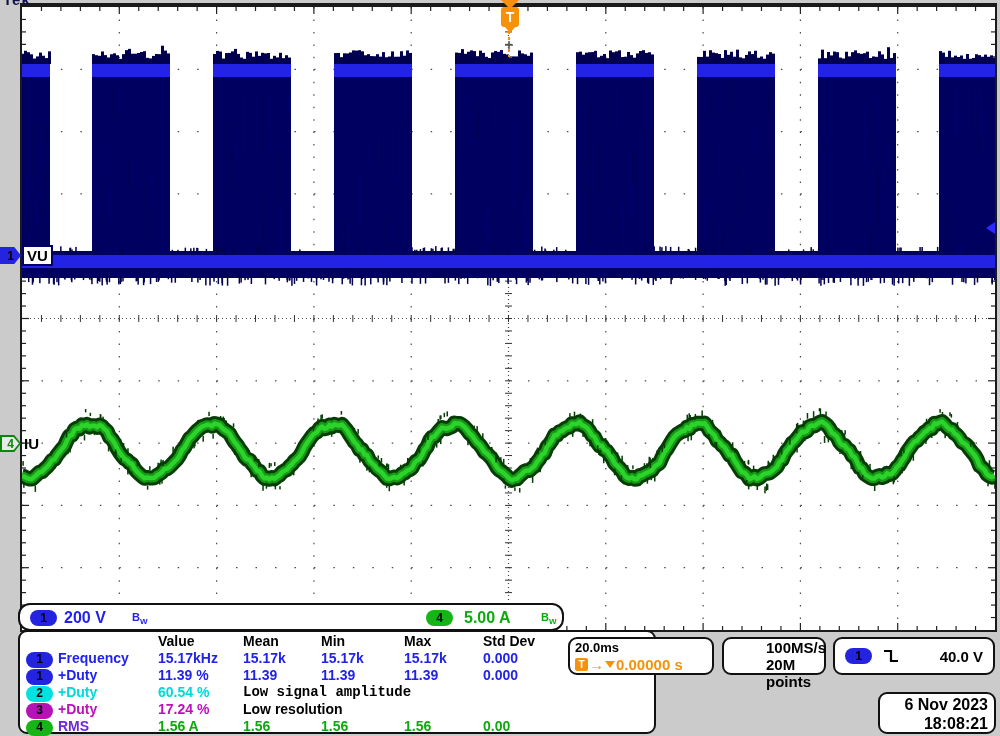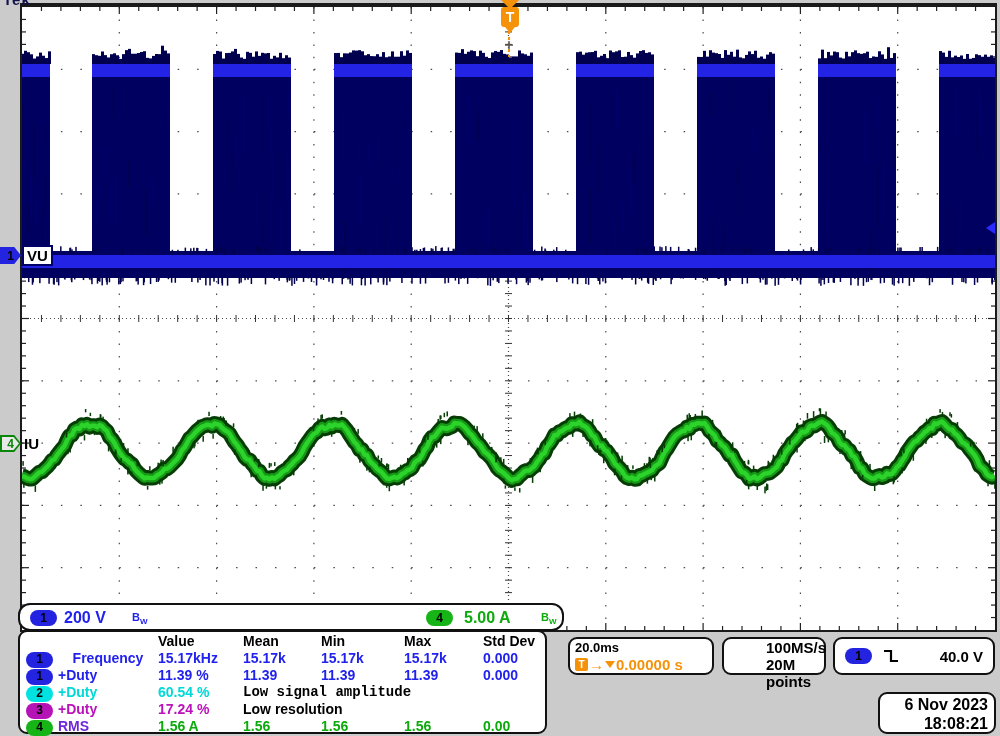--- a/index.html
+++ b/index.html
@@ -72,21 +72,21 @@
   .bdg-blue { background:#2323e0; }
   .bdg-cyan { background:#00e2e2; }
   .bdg-magenta { background:#b513b5; }
   .bdg-green { background:#17b417; }
   #ch1-scale { position:absolute; left:44px; top:4px; color:#2222ee; font-size:16px; }
   #ch1-bw { position:absolute; left:112px; top:6px; color:#2222ee; }
   #ch4-badge-bar { left:406px; }
   #ch4-scale { position:absolute; left:444px; top:4px; color:#0caa0c; font-size:16px; }
   #ch4-bw { position:absolute; left:521px; top:6px; color:#0caa0c; }
   .bw { font-size:11px; } .bw sub { font-size:8px; }
-  #meas-box { left:18px; top:630px; width:529px; height:104px; padding:1px 0 0 6px; }
+  #meas-box { left:18px; top:630px; width:638px; height:104px; padding:1px 0 0 6px; }
   #meas-grid { display:grid; grid-template-columns:32px 100px 85px 78px 83px 79px auto; }
   #meas-grid .cell { font-size:14px; height:17px; line-height:17px; white-space:nowrap; }
   #meas-grid .hdr { color:#000; }
   #meas-grid .msg { grid-column:4 / span 4; color:#000; }
   #meas-grid .badge { margin-top:1px; }
   #horiz-box { left:568px; top:637px; width:146px; height:38px; padding:0 5px; }
   #horiz-scale { color:#000; font-size:13px; line-height:17px; }
   #horiz-trig { color:#f5920a; font-size:15px; line-height:17px; display:flex; align-items:center; }
   #t-icon {
     display:inline-flex; width:13px; height:13px; background:#f5920a; border-radius:2px;
@@ -1474,21 +1474,21 @@
 <div class="box" id="meas-box">
   <div id="meas-grid">
       <div class="cell hdr"></div>
       <div class="cell hdr"></div>
       <div class="cell hdr" style="color: rgb(0, 0, 0);">Value</div>
       <div class="cell hdr" style="color: rgb(0, 0, 0);">Mean</div>
       <div class="cell hdr" style="color: rgb(0, 0, 0);">Min</div>
       <div class="cell hdr" style="color: rgb(0, 0, 0);">Max</div>
       <div class="cell hdr" style="color: rgb(0, 0, 0);">Std Dev</div>
       <div class="cell"><span class="badge bdg-blue">1</span></div>
-      <div class="cell " style="color: rgb(34, 34, 238); text-align: center;">Frequency</div>
+      <div class="cell " style="color: rgb(34, 34, 238);">Frequency</div>
       <div class="cell " style="color: rgb(34, 34, 238);">15.17kHz</div>
       <div class="cell " style="color: rgb(34, 34, 238);">15.17k</div>
       <div class="cell " style="color: rgb(34, 34, 238);">15.17k</div>
       <div class="cell " style="color: rgb(34, 34, 238);">15.17k</div>
       <div class="cell " style="color: rgb(34, 34, 238);">0.000</div>
       <div class="cell"><span class="badge bdg-blue">1</span></div>
       <div class="cell " style="color: rgb(34, 34, 238);">+Duty</div>
       <div class="cell " style="color: rgb(34, 34, 238);">11.39 %</div>
       <div class="cell " style="color: rgb(34, 34, 238);">11.39</div>
       <div class="cell " style="color: rgb(34, 34, 238);">11.39</div>

